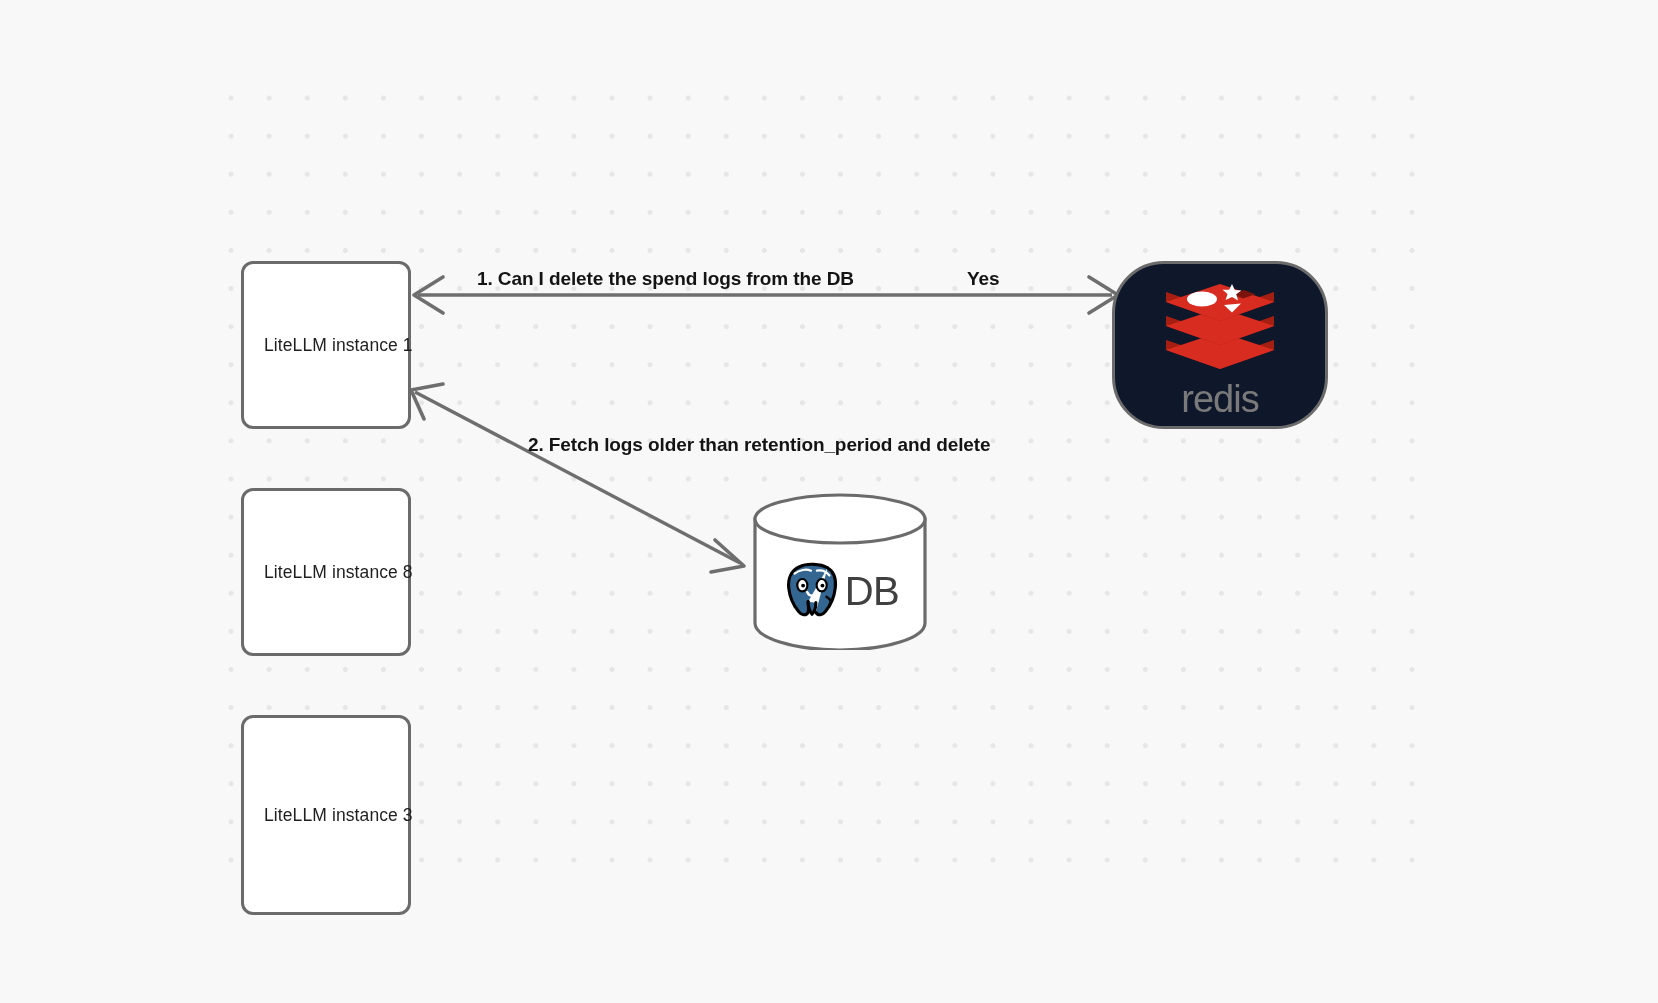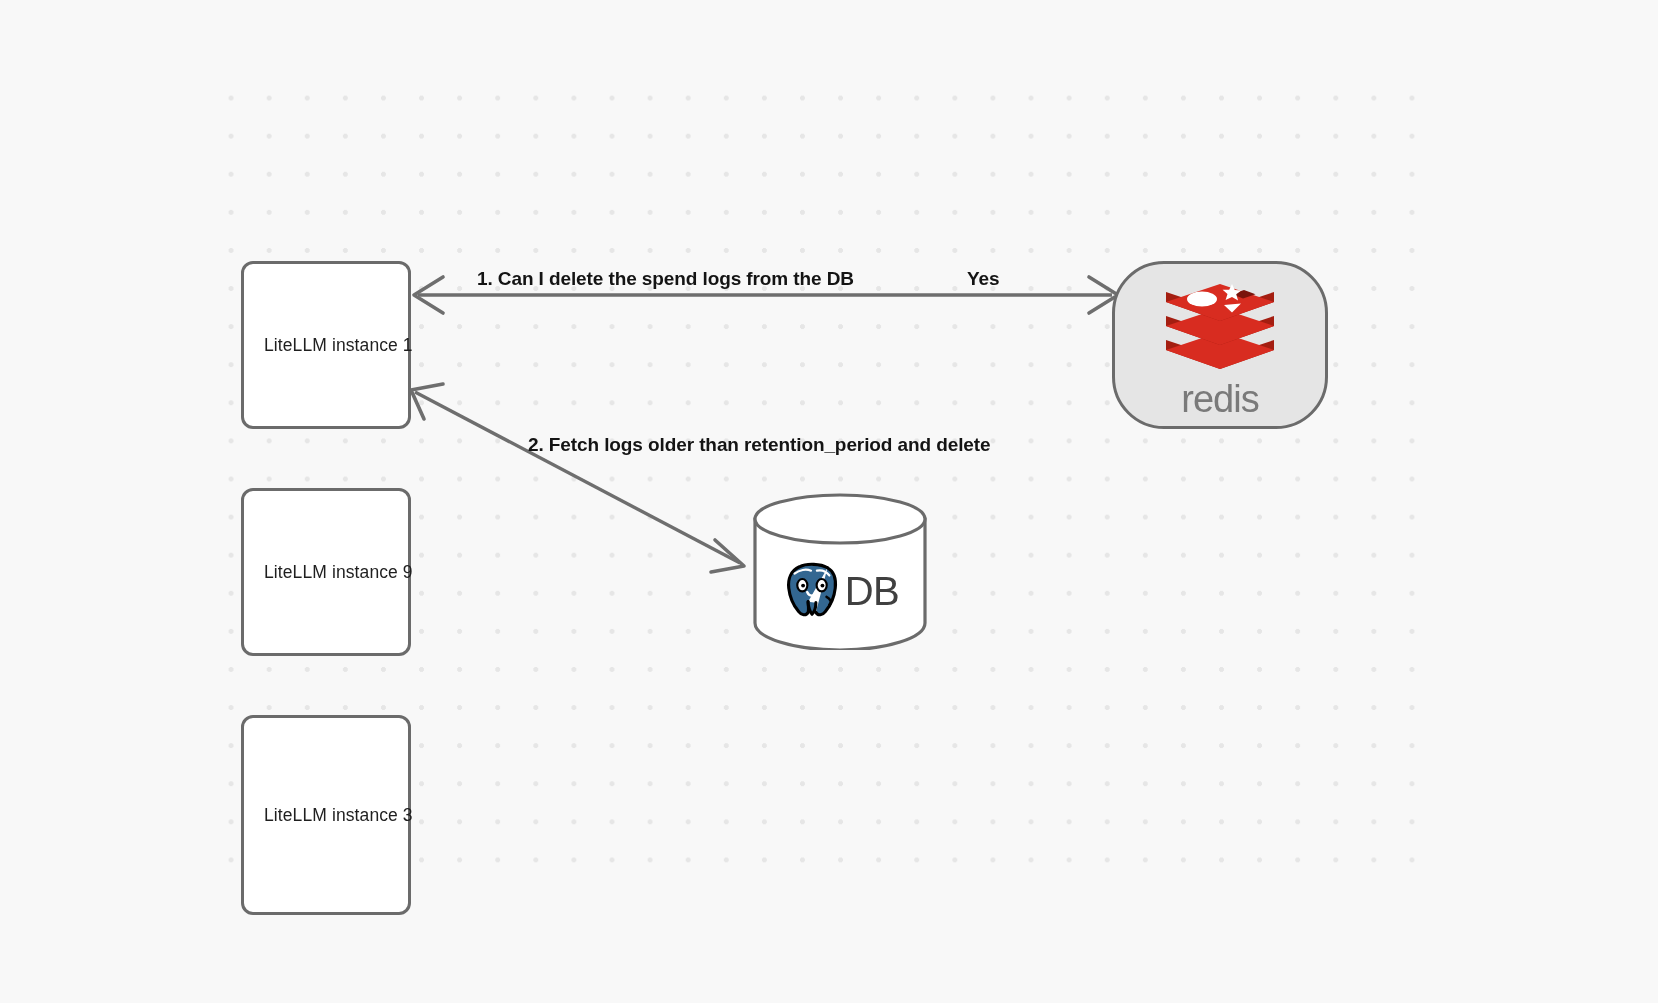--- a/index.html
+++ b/index.html
@@ -55,21 +55,21 @@
   #node-litellm-2 { left: 241px; top: 488px; width: 170px; height: 168px; }
   #node-litellm-3 { left: 241px; top: 715px; width: 170px; height: 200px; }
 
   
   #node-redis {
     position: absolute;
     left: 1112px;
     top: 261px;
     width: 216px;
     height: 168px;
-    background: #e5e5e5;
+    background: #0f172a;
     border: 3px solid #6b6b6b;
     border-radius: 52px;
     box-sizing: border-box;
     display: flex;
     flex-direction: column;
     align-items: center;
     justify-content: center;
   }
   #redis-logo { width: 124px; height: 112px; display:block; }
 
@@ -153,21 +153,21 @@
 
   <div class="edge-label" id="edge-label-1-answer">Yes</div>
 
   <div class="edge-label" id="edge-label-2">2.  Fetch logs older than retention_period and delete</div>
 
   <div class="node-box" id="node-litellm-1">
     <span class="node-label">LiteLLM instance 1</span>
   </div>
 
   <div class="node-box" id="node-litellm-2">
-    <span class="node-label">LiteLLM instance 9</span>
+    <span class="node-label">LiteLLM instance 8</span>
   </div>
 
   <div class="node-box" id="node-litellm-3">
     <span class="node-label">LiteLLM instance 3</span>
   </div>
 
   <div id="node-redis">
     <svg id="redis-logo" viewBox="0 0 124 112" xmlns="http://www.w3.org/2000/svg">
 
       <g>

